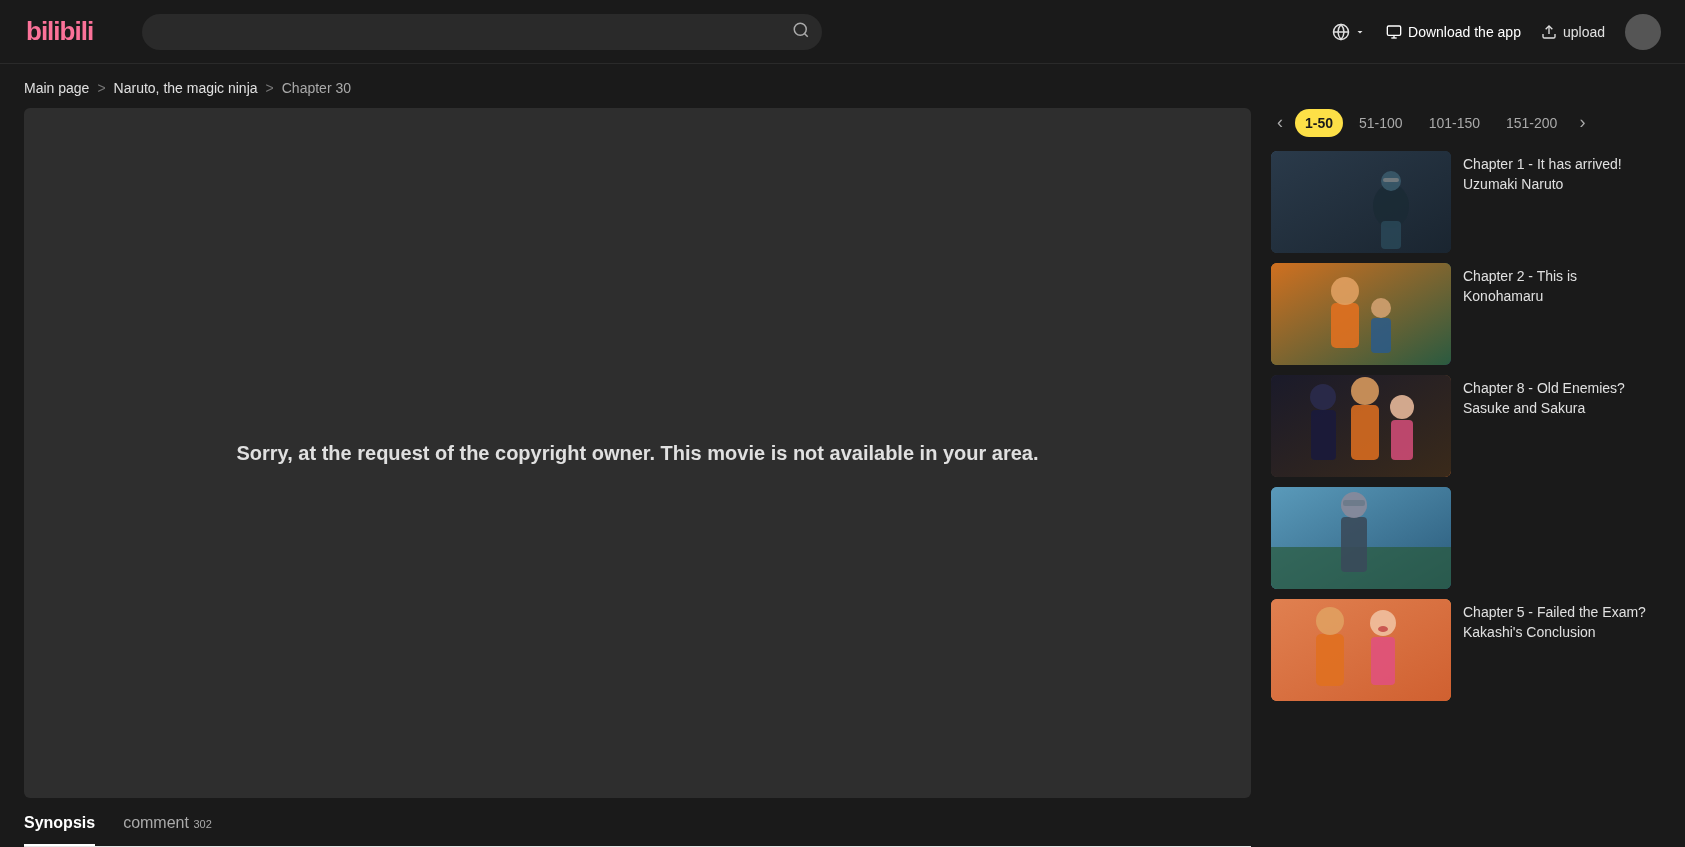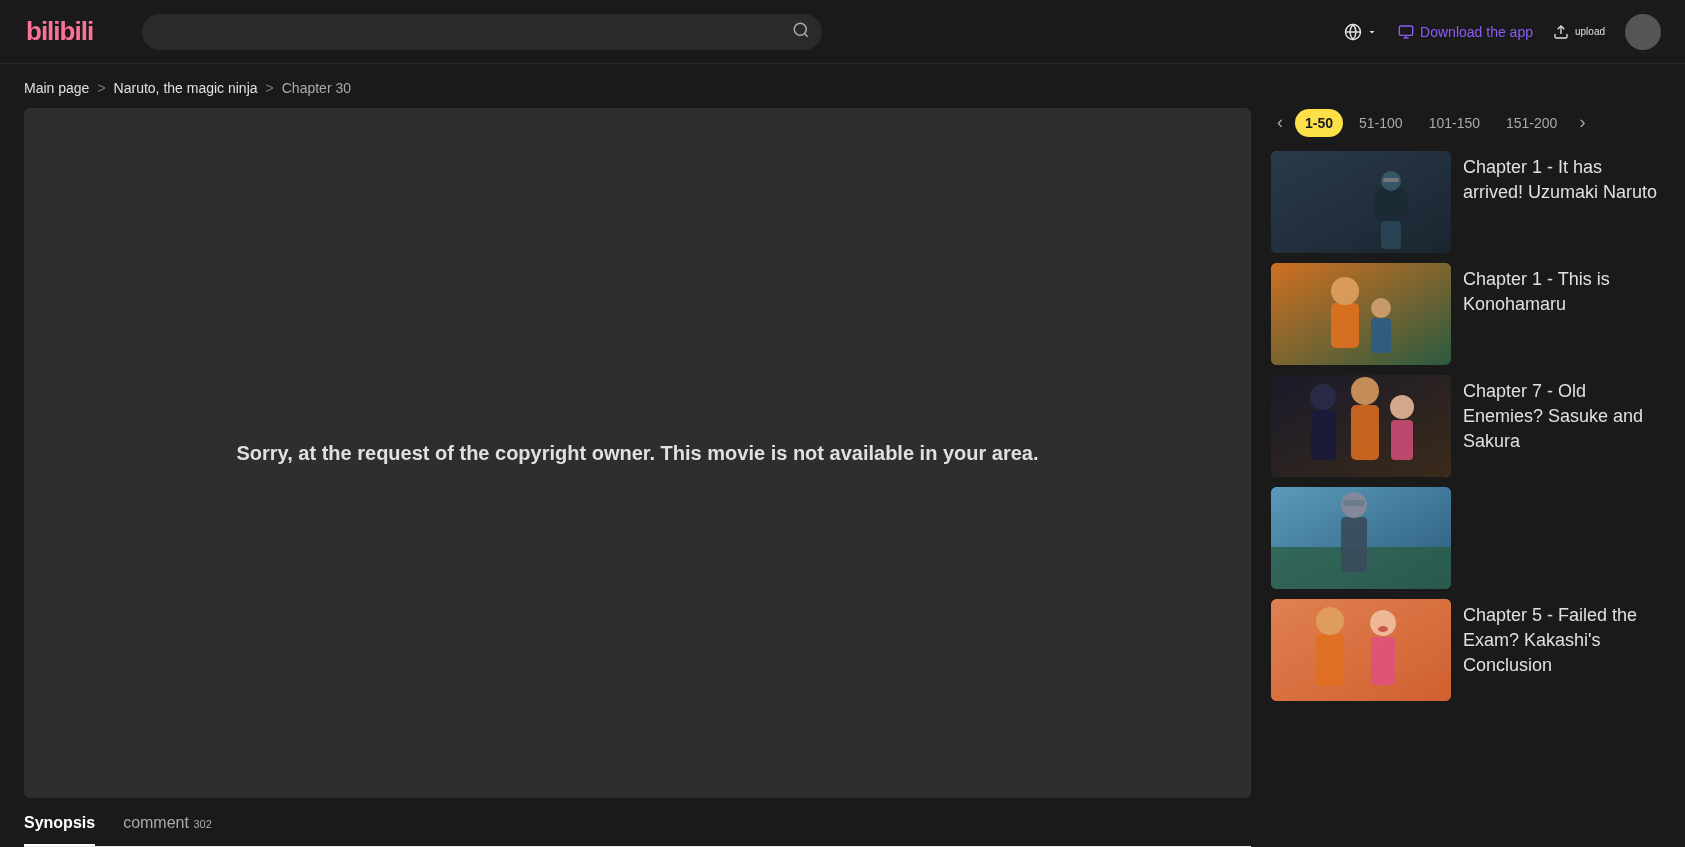--- a/index.html
+++ b/index.html
@@ -75,33 +75,33 @@
       color: #e0e0e0;
       cursor: pointer;
       font-size: 14px;
     }
     .download-btn {
       display: flex;
       align-items: center;
       gap: 6px;
       background: none;
       border: none;
-      color: #8b5cf6;
+      color: #ffffff;
       cursor: pointer;
       font-size: 14px;
     }
     .upload-btn {
       display: flex;
       align-items: center;
       gap: 6px;
       background: none;
       border: none;
       color: #e0e0e0;
       cursor: pointer;
-      font-size: 10px;
+      font-size: 14px;
     }
     .avatar {
       width: 36px;
       height: 36px;
       border-radius: 50%;
       background: #555;
       cursor: pointer;
     }
 
     
@@ -237,21 +237,21 @@
       border-radius: 6px;
       flex-shrink: 0;
       overflow: hidden;
       position: relative;
     }
     .episode-info {
       flex: 1;
       padding-top: 4px;
     }
     .episode-title {
-      font-size: 18px;
+      font-size: 14px;
       color: #e0e0e0;
       line-height: 1.4;
     }
 
     
     .thumb-1 { background: linear-gradient(135deg, #3a5a7a 0%, #2a3a4a 50%, #1a2a3a 100%); }
     .thumb-2 { background: linear-gradient(135deg, #e88020 0%, #3a8a5a 50%, #2a2a6a 100%); }
     .thumb-3 { background: linear-gradient(135deg, #2a2a3a 0%, #4a3a2a 50%, #e07030 100%); }
     .thumb-4 { background: linear-gradient(135deg, #5a9aba 0%, #3a7a9a 50%, #2a5a7a 100%); }
     .thumb-5 { background: linear-gradient(135deg, #e07050 0%, #e0a060 50%, #e88020 100%); }
@@ -389,21 +389,21 @@
             <rect width="180" height="102" fill="url(#bg2)"></rect>
 
             <rect x="60" y="40" width="28" height="45" rx="5" fill="#e07020" opacity="0.9"></rect>
             <circle cx="74" cy="28" r="14" fill="#e0a060" opacity="0.9"></circle>
 
             <rect x="100" y="55" width="20" height="35" rx="4" fill="#2a5a8a" opacity="0.85"></rect>
             <circle cx="110" cy="45" r="10" fill="#d0a070" opacity="0.9"></circle>
           </svg>
         </div>
         <div class="episode-info">
-          <div class="episode-title">Chapter 1 - This is Konohamaru</div>
+          <div class="episode-title">Chapter 2 - This is Konohamaru</div>
         </div>
       </div>
 
       <div class="episode-item">
         <div class="episode-thumb thumb-3">
           <svg width="180" height="102" viewBox="0 0 180 102" xmlns="http://www.w3.org/2000/svg">
             <defs>
               <linearGradient id="bg3" x1="0" y1="0" x2="1" y2="1">
                 <stop offset="0%" stop-color="#1a1a2a"></stop>
                 <stop offset="100%" stop-color="#3a2a1a"></stop>
@@ -415,21 +415,21 @@
             <circle cx="52" cy="22" r="13" fill="#2a2a4a" opacity="0.95"></circle>
 
             <rect x="80" y="30" width="28" height="55" rx="5" fill="#e07020" opacity="0.85"></rect>
             <circle cx="94" cy="16" r="14" fill="#e0a060" opacity="0.85"></circle>
 
             <rect x="120" y="45" width="22" height="40" rx="4" fill="#e05080" opacity="0.8"></rect>
             <circle cx="131" cy="32" r="12" fill="#f0c0a0" opacity="0.85"></circle>
           </svg>
         </div>
         <div class="episode-info">
-          <div class="episode-title">Chapter 7 - Old Enemies? Sasuke and Sakura</div>
+          <div class="episode-title">Chapter 8 - Old Enemies? Sasuke and Sakura</div>
         </div>
       </div>
 
       <div class="episode-item">
         <div class="episode-thumb thumb-4">
           <svg width="180" height="102" viewBox="0 0 180 102" xmlns="http://www.w3.org/2000/svg">
             <defs>
               <linearGradient id="bg4" x1="0" y1="0" x2="1" y2="1">
                 <stop offset="0%" stop-color="#5a9aba"></stop>
                 <stop offset="100%" stop-color="#2a5a7a"></stop>

